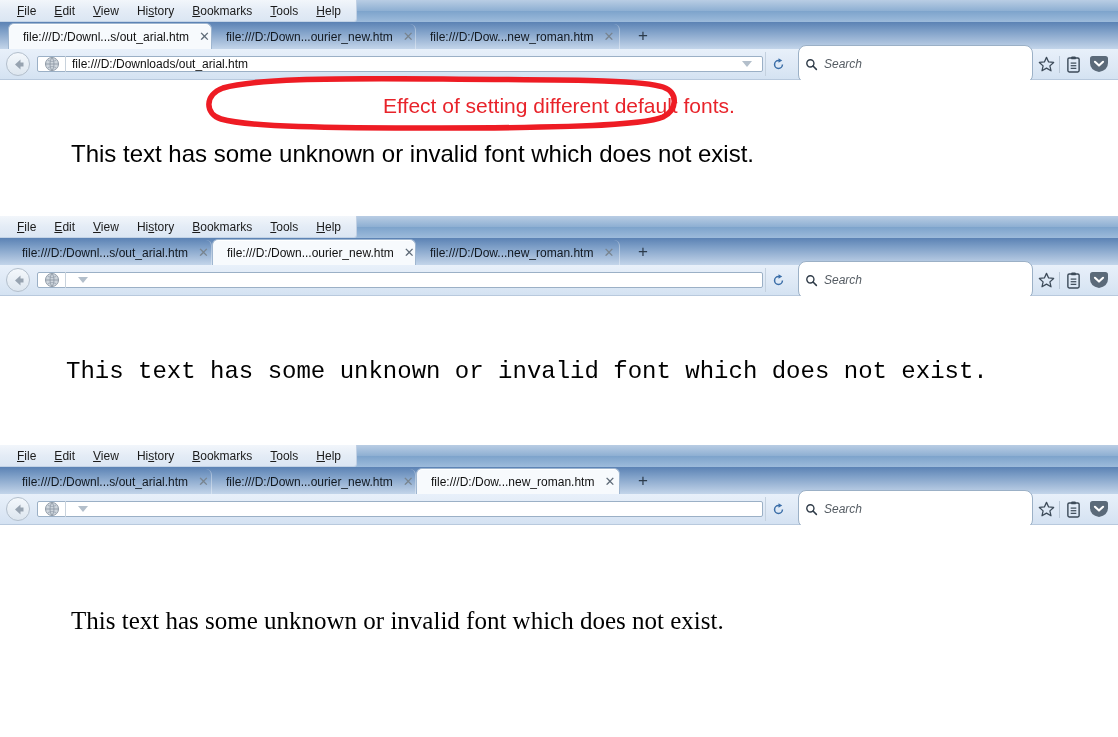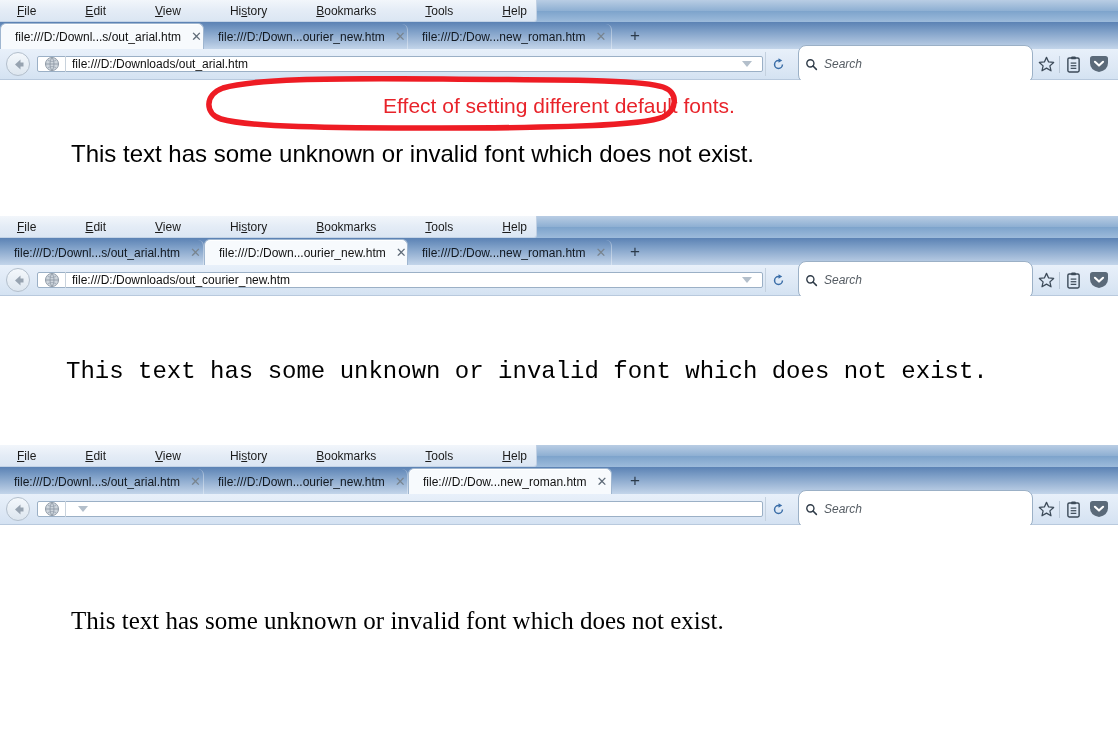--- a/index.html
+++ b/index.html
@@ -33,41 +33,41 @@
     position: absolute;
     left: 0;
     top: 0;
     height: 22px;
     background: linear-gradient(to bottom, #f2f6fb 0%, #e4ecf6 50%, #dbe6f3 100%);
     border-bottom: 1px solid #c3d3e6;
     border-right: 1px solid #c0d0e4;
     border-radius: 0 0 3px 0;
     display: flex;
     align-items: center;
-    padding: 0 0 0 8px;
+    padding: 0 6px 0 8px;
     box-sizing: border-box;
-    gap: 31px;
   }
   .menu-item {
     font-size: 12px;
     color: #1b1b1b;
     padding: 0 9px;
     line-height: 22px;
     white-space: nowrap;
     cursor: default;
   }
   .menu-item u { text-decoration: underline; }
 
   
   .tabstrip {
     position: relative;
     height: 27px;
     background: linear-gradient(to bottom, #5b82b4 0%, #7fa0c8 35%, #a9c0dc 75%, #c3d5ea 100%);
     display: flex;
     align-items: flex-end;
+    padding-left: 8px;
     box-sizing: border-box;
   }
   .tab {
     position: relative;
     height: 25px;
     display: flex;
     align-items: center;
     padding: 0 8px 0 14px;
     box-sizing: border-box;
     border-radius: 6px 6px 0 0;
@@ -371,21 +371,20 @@
         <path d="M9.5 2.5 L4 7.5 L9.5 12.5 L9.5 9.6 L12.5 9.6 L12.5 5.4 L9.5 5.4 Z" fill="#97a3b0"></path>
       </svg>
     </div>
     <div class="urlbar">
       <svg class="favicon" viewBox="0 0 16 16">
         <circle cx="8" cy="8" r="6.5" fill="#cfd6dd" stroke="#8f9aa6" stroke-width="1"></circle>
         <path d="M1.6 8 h12.8 M8 1.6 C5.4 4.5 5.4 11.5 8 14.4 C10.6 11.5 10.6 4.5 8 1.6Z" fill="none" stroke="#8f9aa6" stroke-width="0.9"></path>
         <path d="M4 4.5 q4 2 8 0 M4 11.5 q4 -2 8 0" fill="none" stroke="#9aa5b1" stroke-width="0.8"></path>
       </svg>
       <div class="url-sep"></div>
-      <div class="url-text">file:///D:/Downloads/out_courier_new.htm</div>
       <div class="url-drop"></div>
     </div>
     <div class="reload-btn">
       <svg width="15" height="15" viewBox="0 0 16 16">
         <path d="M13 8 A5 5 0 1 1 8 3 L8 1.2 L12 3.6 L8 6 L8 4.6 A3.4 3.4 0 1 0 11.4 8 Z" fill="#3b6ea8"></path>
       </svg>
     </div>
     <div class="searchbox">
       <svg width="13" height="13" viewBox="0 0 16 16">
         <circle cx="6.6" cy="6.6" r="4.4" fill="none" stroke="#2f3b48" stroke-width="1.7"></circle>

